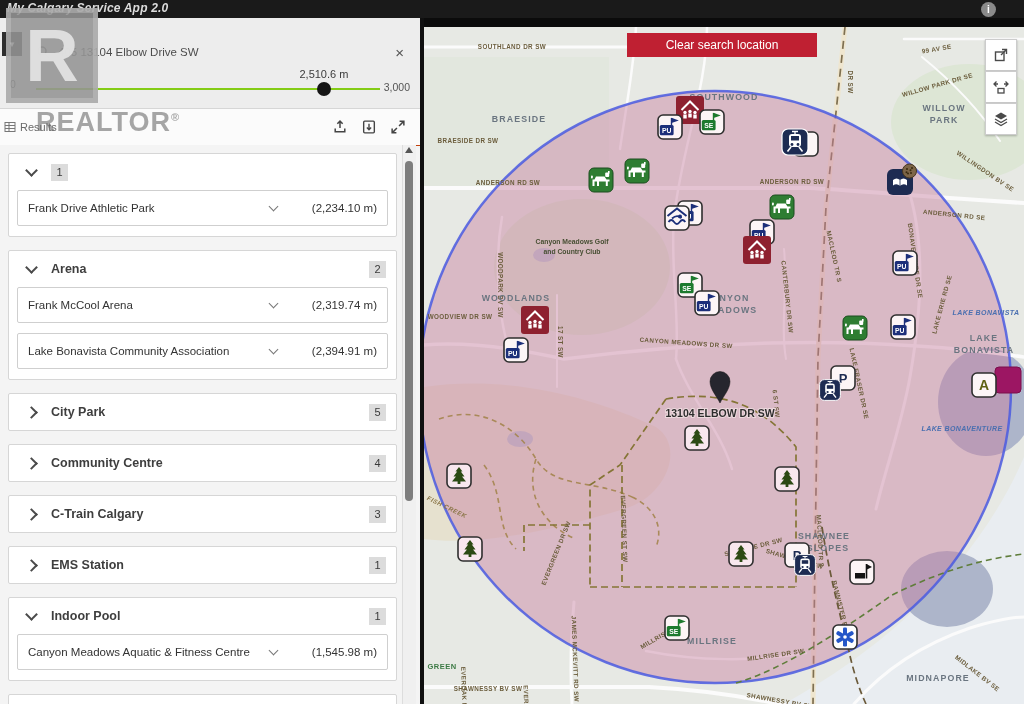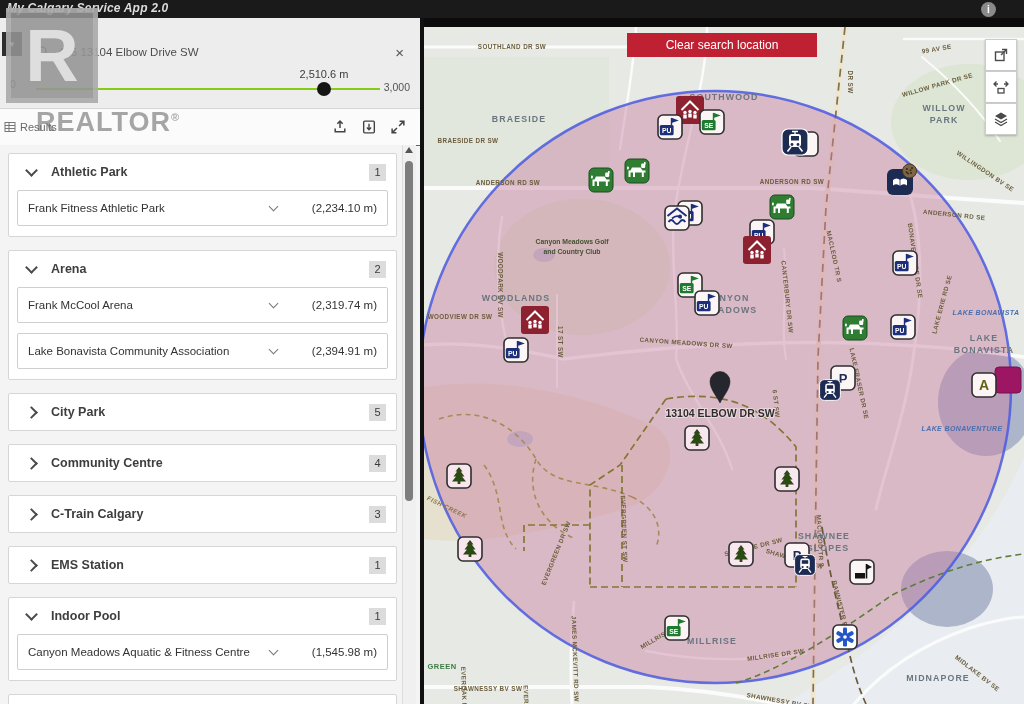--- a/index.html
+++ b/index.html
@@ -127,25 +127,24 @@
         <svg width="16" height="16" viewBox="0 0 15 15">
             <path d="M9,2 H13 V6 M13,2 L8.5,6.5" stroke="#444" stroke-width="1.4" fill="none"></path>
             <path d="M6,13 H2 V9 M2,13 L6.5,8.5" stroke="#444" stroke-width="1.4" fill="none"></path>
           </svg>
       </span>
     </div>
     <div class="list" id="category-list">
         <div class="group">
           <div class="ghead">
             <span class="chev down"></span>
-            <span class="glabel">Athletic Park</span>
             <span class="badge">1</span>
           </div>
           <div class="item">
-            <span class="iname">Frank Fitness Athletic Park</span>
+            <span class="iname">Frank Drive Athletic Park</span>
             <span class="ichev"></span>
             <span class="idist">(2,234.10 m)</span>
           </div>
         </div>
         <div class="group">
           <div class="ghead">
             <span class="chev down"></span>
             <span class="glabel">Arena</span>
             <span class="badge">2</span>
           </div>

